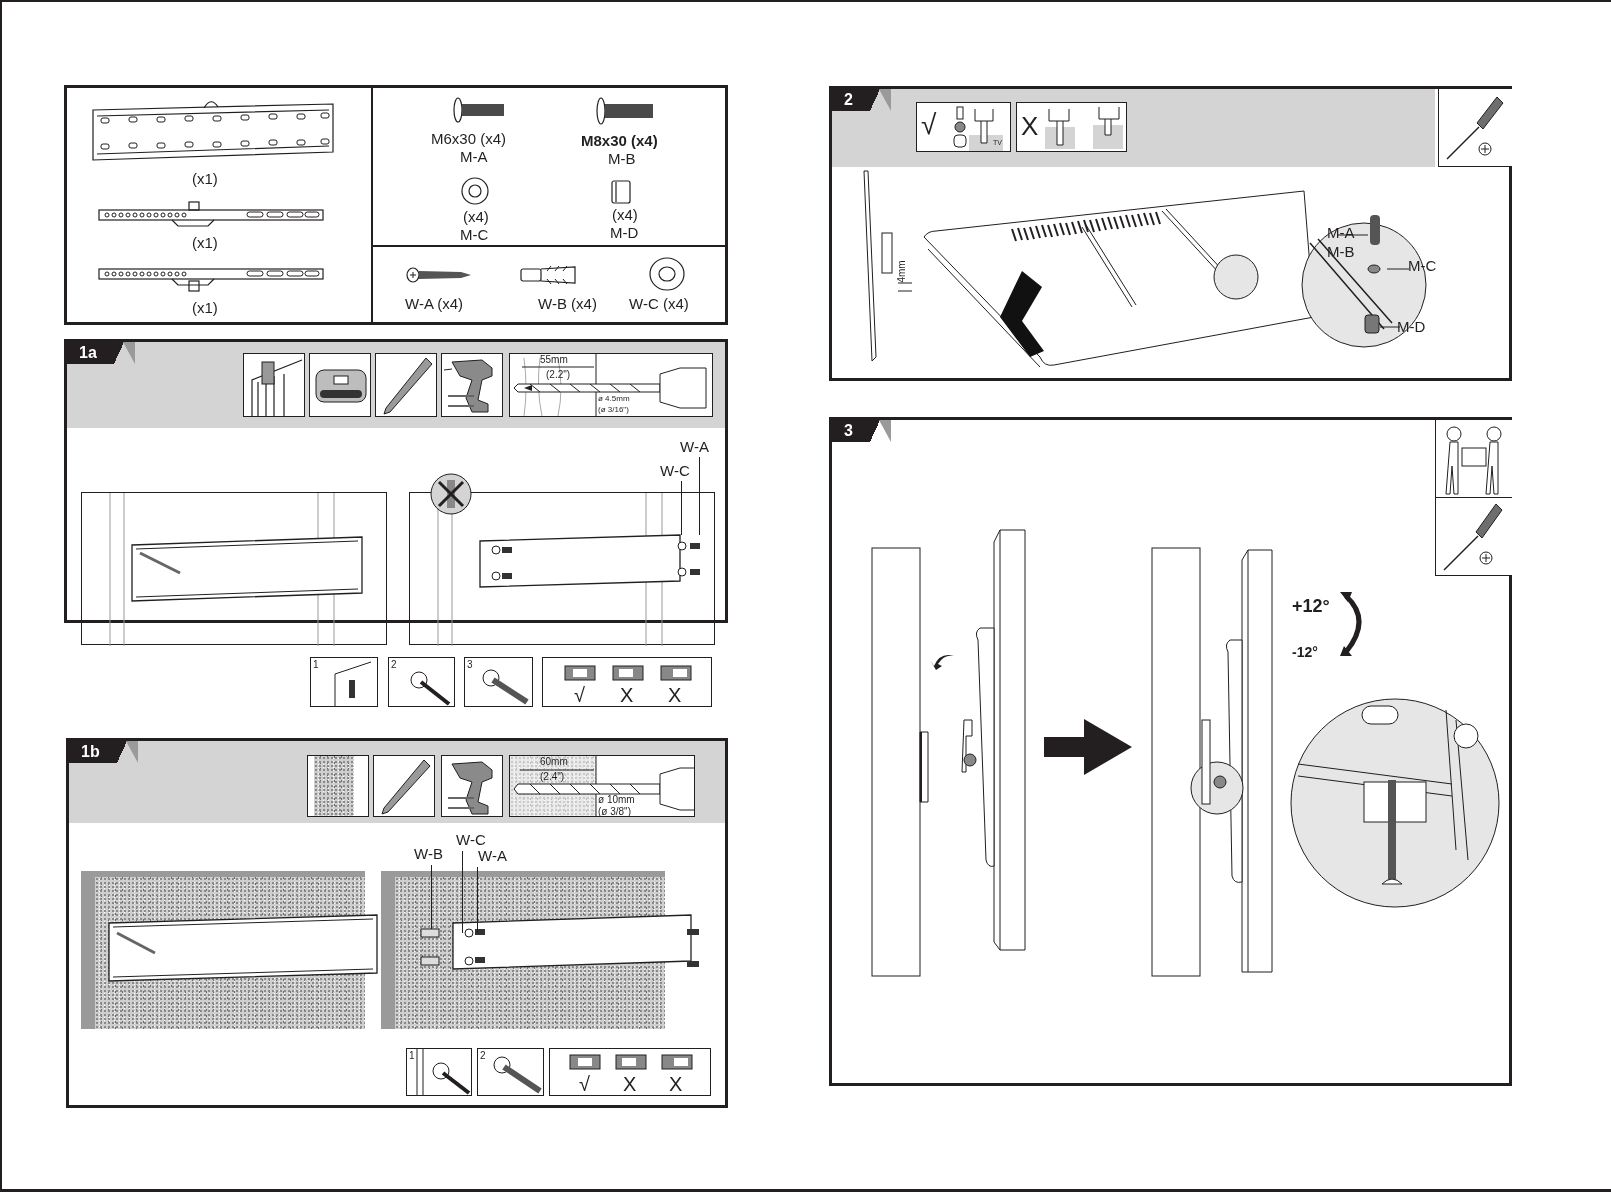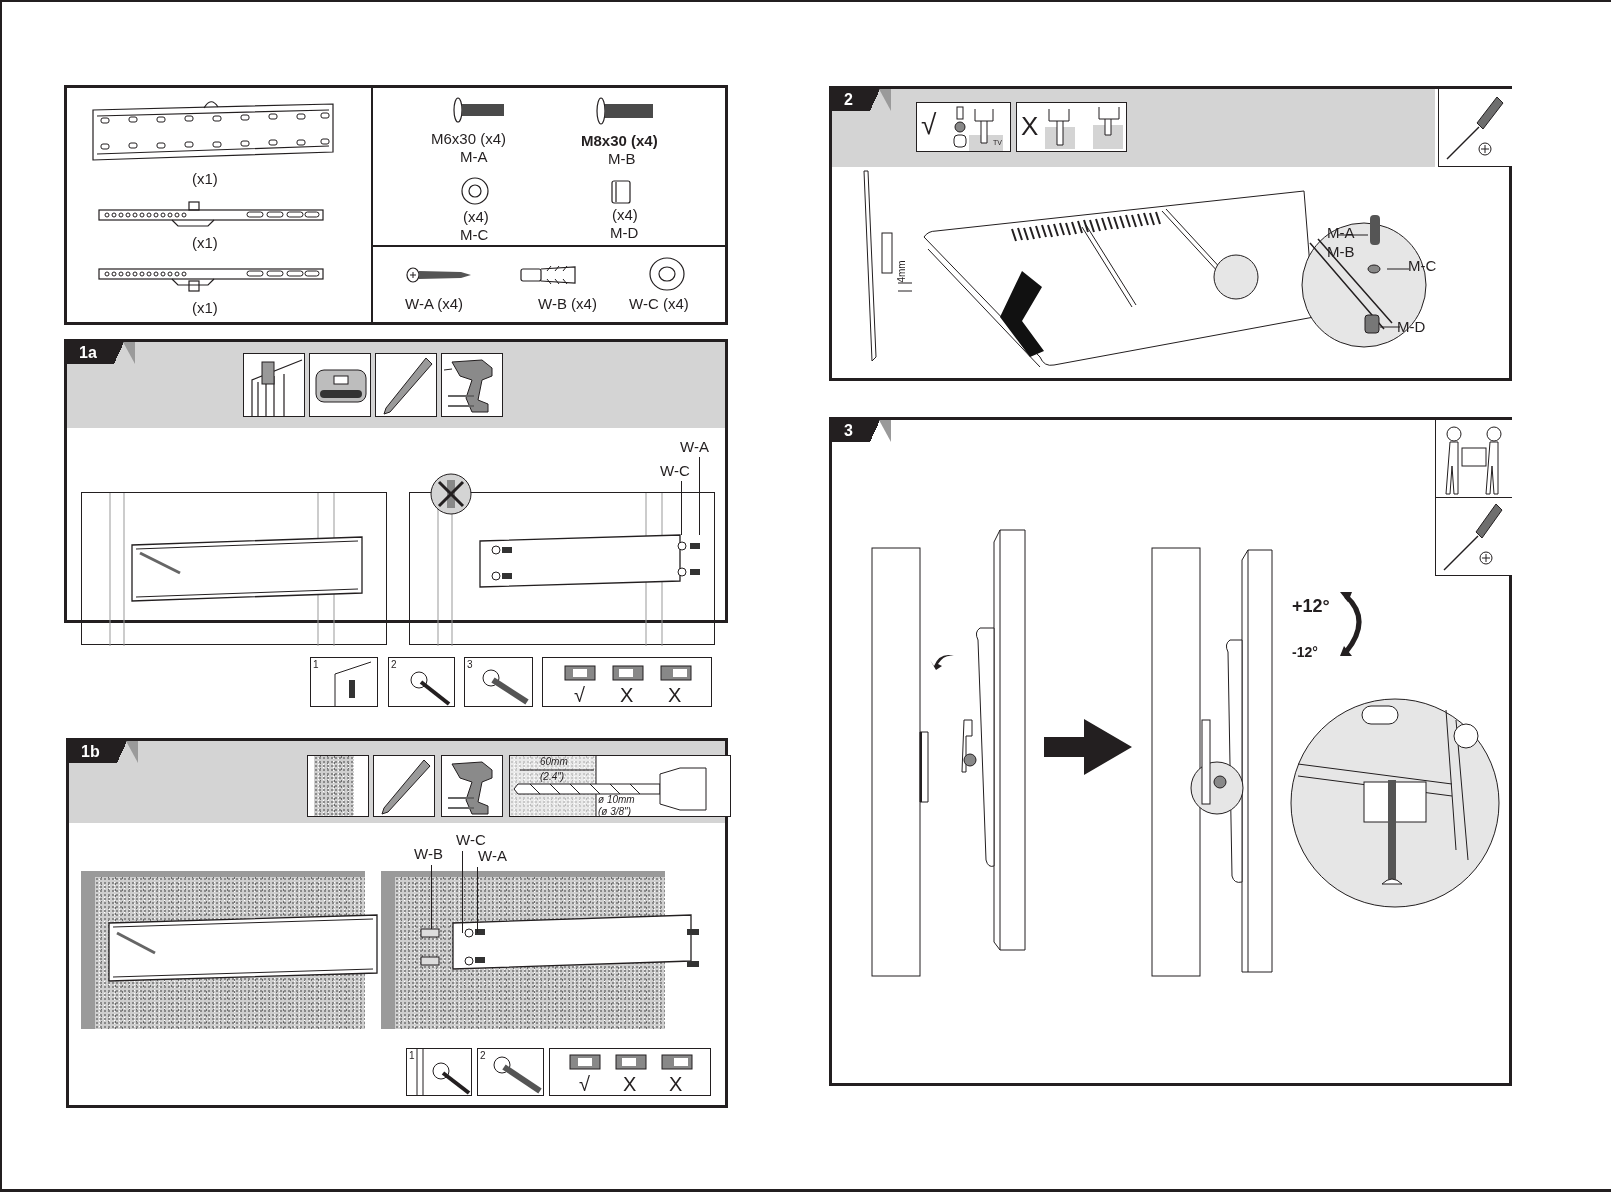--- a/index.html
+++ b/index.html
@@ -180,20 +180,35 @@
         <path d="M50 4 L56 10 L14 58 L8 60 L10 54 Z" fill="#9a9a9a" stroke="#231f20"></path>
       </svg>
   </div>
   <div class="ibox" style="left:374px;top:11px;width:62px;height:64px;">
     <svg width="62" height="64" style="left:0;top:0">
         <path d="M10 8 L40 6 L50 14 L50 22 L40 26 L36 46 L46 50 L46 58 L30 58 L24 44 L30 26 L18 22 Z" fill="#8a8a8a" stroke="#231f20"></path>
         <line x1="2" y1="16" x2="10" y2="15" stroke="#231f20"></line>
         <path d="M6 42 h26 M6 52 h26" stroke="#666" stroke-width="2"></path>
       </svg>
   </div>
+  <div class="ibox" style="left:442px;top:11px;width:204px;height:64px;">
+    <svg width="204" height="64" style="left:0;top:0">
+      <path d="M14 4 q4 30 0 58 M30 4 q-4 30 2 58 M48 4 q6 30 0 58" stroke="#aaa" fill="none"></path>
+      <line x1="86" y1="0" x2="86" y2="64" stroke="#231f20"></line>
+      <path d="M8 30 L150 30 L150 38 L8 38 L4 34 Z" fill="#fff" stroke="#231f20"></path>
+      <path d="M20 30 l10 8 M40 30 l10 8 M60 30 l10 8 M80 30 l10 8 M100 30 l10 8 M120 30 l10 8" stroke="#231f20"></path>
+      <path d="M150 20 L170 14 L196 14 L196 54 L170 54 L150 48 Z" fill="#fff" stroke="#231f20"></path>
+      <line x1="12" y1="13" x2="84" y2="13" stroke="#231f20"></line>
+      <path d="M14 34 l8 -3 l0 6 Z" fill="#231f20"></path>
+    </svg>
+    <div class="lbl lbl-sm" style="left:30px;top:0px;">55mm</div>
+    <div class="lbl lbl-sm" style="left:36px;top:15px;">(2.2")</div>
+    <div class="lbl" style="left:88px;top:40px;font-size:8px;">ø 4.5mm</div>
+    <div class="lbl" style="left:88px;top:51px;font-size:8px;">(ø 3/16")</div>
+  </div>
 
   <div style="position:absolute;left:14px;top:150px;width:306px;height:153px;border:1.5px solid #231f20;">
     <svg width="306" height="153" style="left:0;top:0">
       <path d="M28 0 v153 M42 0 v153 M236 0 v153 M252 0 v153" stroke="#999" fill="none"></path>
       <path d="M50 52 L280 44 L280 100 L50 108 Z" fill="#fff" stroke="#231f20" stroke-width="1.3"></path>
       <path d="M54 56 L276 48 M54 104 L276 96" stroke="#231f20"></path>
       <line x1="58" y1="60" x2="98" y2="80" stroke="#666" stroke-width="3"></line>
     </svg>
   </div>
 
@@ -268,21 +283,21 @@
     <svg width="62" height="62" style="left:0;top:0">
         <path d="M50 4 L56 10 L14 56 L8 58 L10 52 Z" fill="#9a9a9a" stroke="#231f20"></path>
       </svg>
   </div>
   <div class="ibox" style="left:372px;top:14px;width:62px;height:62px;">
     <svg width="62" height="62" style="left:0;top:0">
         <path d="M10 8 L40 6 L50 14 L50 22 L40 26 L36 46 L46 50 L46 58 L30 58 L24 44 L30 26 L18 22 Z" fill="#8a8a8a" stroke="#231f20"></path>
         <path d="M6 42 h26 M6 52 h26" stroke="#666" stroke-width="2"></path>
       </svg>
   </div>
-  <div class="ibox" style="left:440px;top:14px;width:222px;height:62px;font-style:italic;">
+  <div class="ibox" style="left:440px;top:14px;width:186px;height:62px;">
     <div class="granite" style="position:absolute;left:0;top:0;width:86px;height:62px;opacity:0.45;"></div>
     <svg width="202" height="62" style="left:0;top:0">
       <line x1="86" y1="0" x2="86" y2="62" stroke="#231f20"></line>
       <path d="M8 28 L150 28 L150 38 L8 38 L4 33 Z" fill="#fff" stroke="#231f20"></path>
       <path d="M20 28 l10 10 M40 28 l10 10 M60 28 l10 10 M80 28 l10 10 M100 28 l10 10 M120 28 l10 10" stroke="#231f20"></path>
       <path d="M150 18 L170 12 L196 12 L196 54 L170 54 L150 48 Z" fill="#fff" stroke="#231f20"></path>
       <line x1="10" y1="14" x2="84" y2="14" stroke="#231f20"></line>
     </svg>
     <div class="lbl lbl-sm" style="left:30px;top:0px;">60mm</div>
     <div class="lbl lbl-sm" style="left:30px;top:15px;">(2.4")</div>

